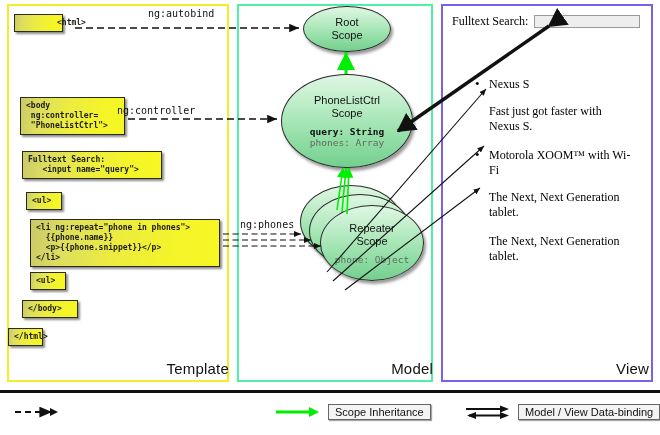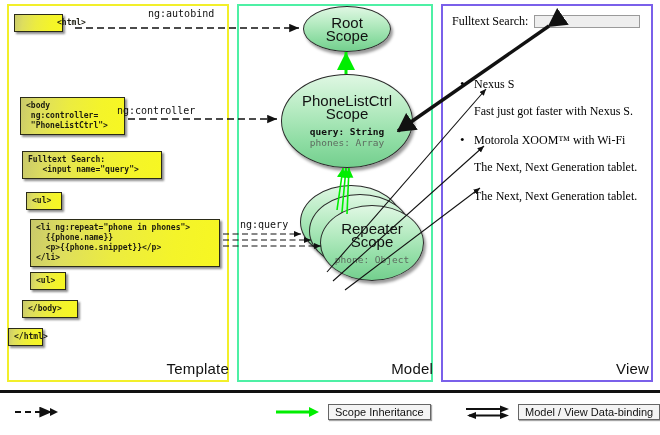--- a/index.html
+++ b/index.html
@@ -40,42 +40,42 @@
   #box-bodyend  {left:22px; top:300px; width:56px;}
   #box-htmlend  {left:8px; top:328px; width:35px;}
 
   
   .scope{position:absolute;border-radius:50%;
          border:1.5px solid #2a2a2a;
          background:linear-gradient(180deg,#dff7e3 0%,#b9ecc4 35%,#8fdda4 72%,#74cf8e 100%);
          box-shadow:2px 3px 3px rgba(0,0,0,.4);
          display:flex;flex-direction:column;align-items:center;
          justify-content:center;text-align:center;color:#111;}
-  .scope .title{font-size:15px;line-height:13px;}
+  .scope .title{font-size:11px;line-height:13px;}
   .scope .fields{font-family:"DejaVu Sans Mono", monospace;font-size:9.5px;
                  line-height:11px;margin-top:6px;}
   .fld-strong{font-weight:bold;color:#111;}
   .fld-dim{color:#5d6b5f;}
 
   #scope-root{left:303px;top:6px;width:86px;height:44px;}
   #scope-ctrl{left:281px;top:74px;width:130px;height:92px;}
 
   #repeater-stack{position:absolute;left:300px;top:185px;width:120px;height:96px;}
   .rep{position:absolute;width:100px;height:72px;}
   #rep-back {left:0px; top:0px;}
   #rep-mid  {left:9px; top:9px;}
   #rep-front{left:20px;top:20px;width:102px;height:74px;}
 
   
   #view-inner{position:absolute;left:452px;top:14px;width:195px;
               font-family:"Liberation Serif", serif;color:#000;}
   .view-searchrow{display:flex;align-items:center;gap:6px;font-size:12px;}
   #view-search-input{width:106px;height:13px;box-sizing:border-box;
         border:1px solid #9a9a9a;background:#eeeeee;}
-  #view-list{list-style:none;margin:0;padding:0;margin-top:48px;}
+  #view-list{list-style:none;margin:15px;padding:0;margin-top:48px;}
   #view-list li{margin-bottom:14px;}
   .v-title{font-size:12px;position:relative;padding-left:22px;}
   .v-title::before{content:"\2022";position:absolute;left:8px;top:-1px;font-size:13px;}
   .v-snip{font-size:12px;padding-left:22px;margin-top:12px;}
 
   
   .arrow-label{position:absolute;font-family:"DejaVu Sans Mono", monospace;
                font-size:10px;color:#111;white-space:nowrap;}
   #lbl-autobind  {left:148px;top:8px;}
   #lbl-controller{left:117px;top:105px;}
@@ -168,21 +168,21 @@
         <div class="v-snip">The Next, Next Generation tablet.</div>
       </li>
       <li>
         <div class="v-snip">The Next, Next Generation tablet.</div>
       </li>
     </ul>
   </div>
 
   <div class="arrow-label" id="lbl-autobind">ng:autobind</div>
   <div class="arrow-label" id="lbl-controller">ng:controller</div>
-  <div class="arrow-label" id="lbl-repeat">ng:query</div>
+  <div class="arrow-label" id="lbl-repeat">ng:phones</div>
 
   <svg id="wires" viewBox="0 0 660 435">
     <defs>
       <marker id="ah-black" markerWidth="8" markerHeight="8" refX="7" refY="3" orient="auto">
         <path d="M0,0 L7,3 L0,6 z" fill="#111"></path>
       </marker>
       <marker id="ah-black-s" markerWidth="7" markerHeight="7" refX="6" refY="2.6" orient="auto">
         <path d="M0,0 L6,2.6 L0,5.2 z" fill="#111"></path>
       </marker>
       <marker id="ah-green" markerWidth="7" markerHeight="7" refX="6" refY="3" orient="auto">

